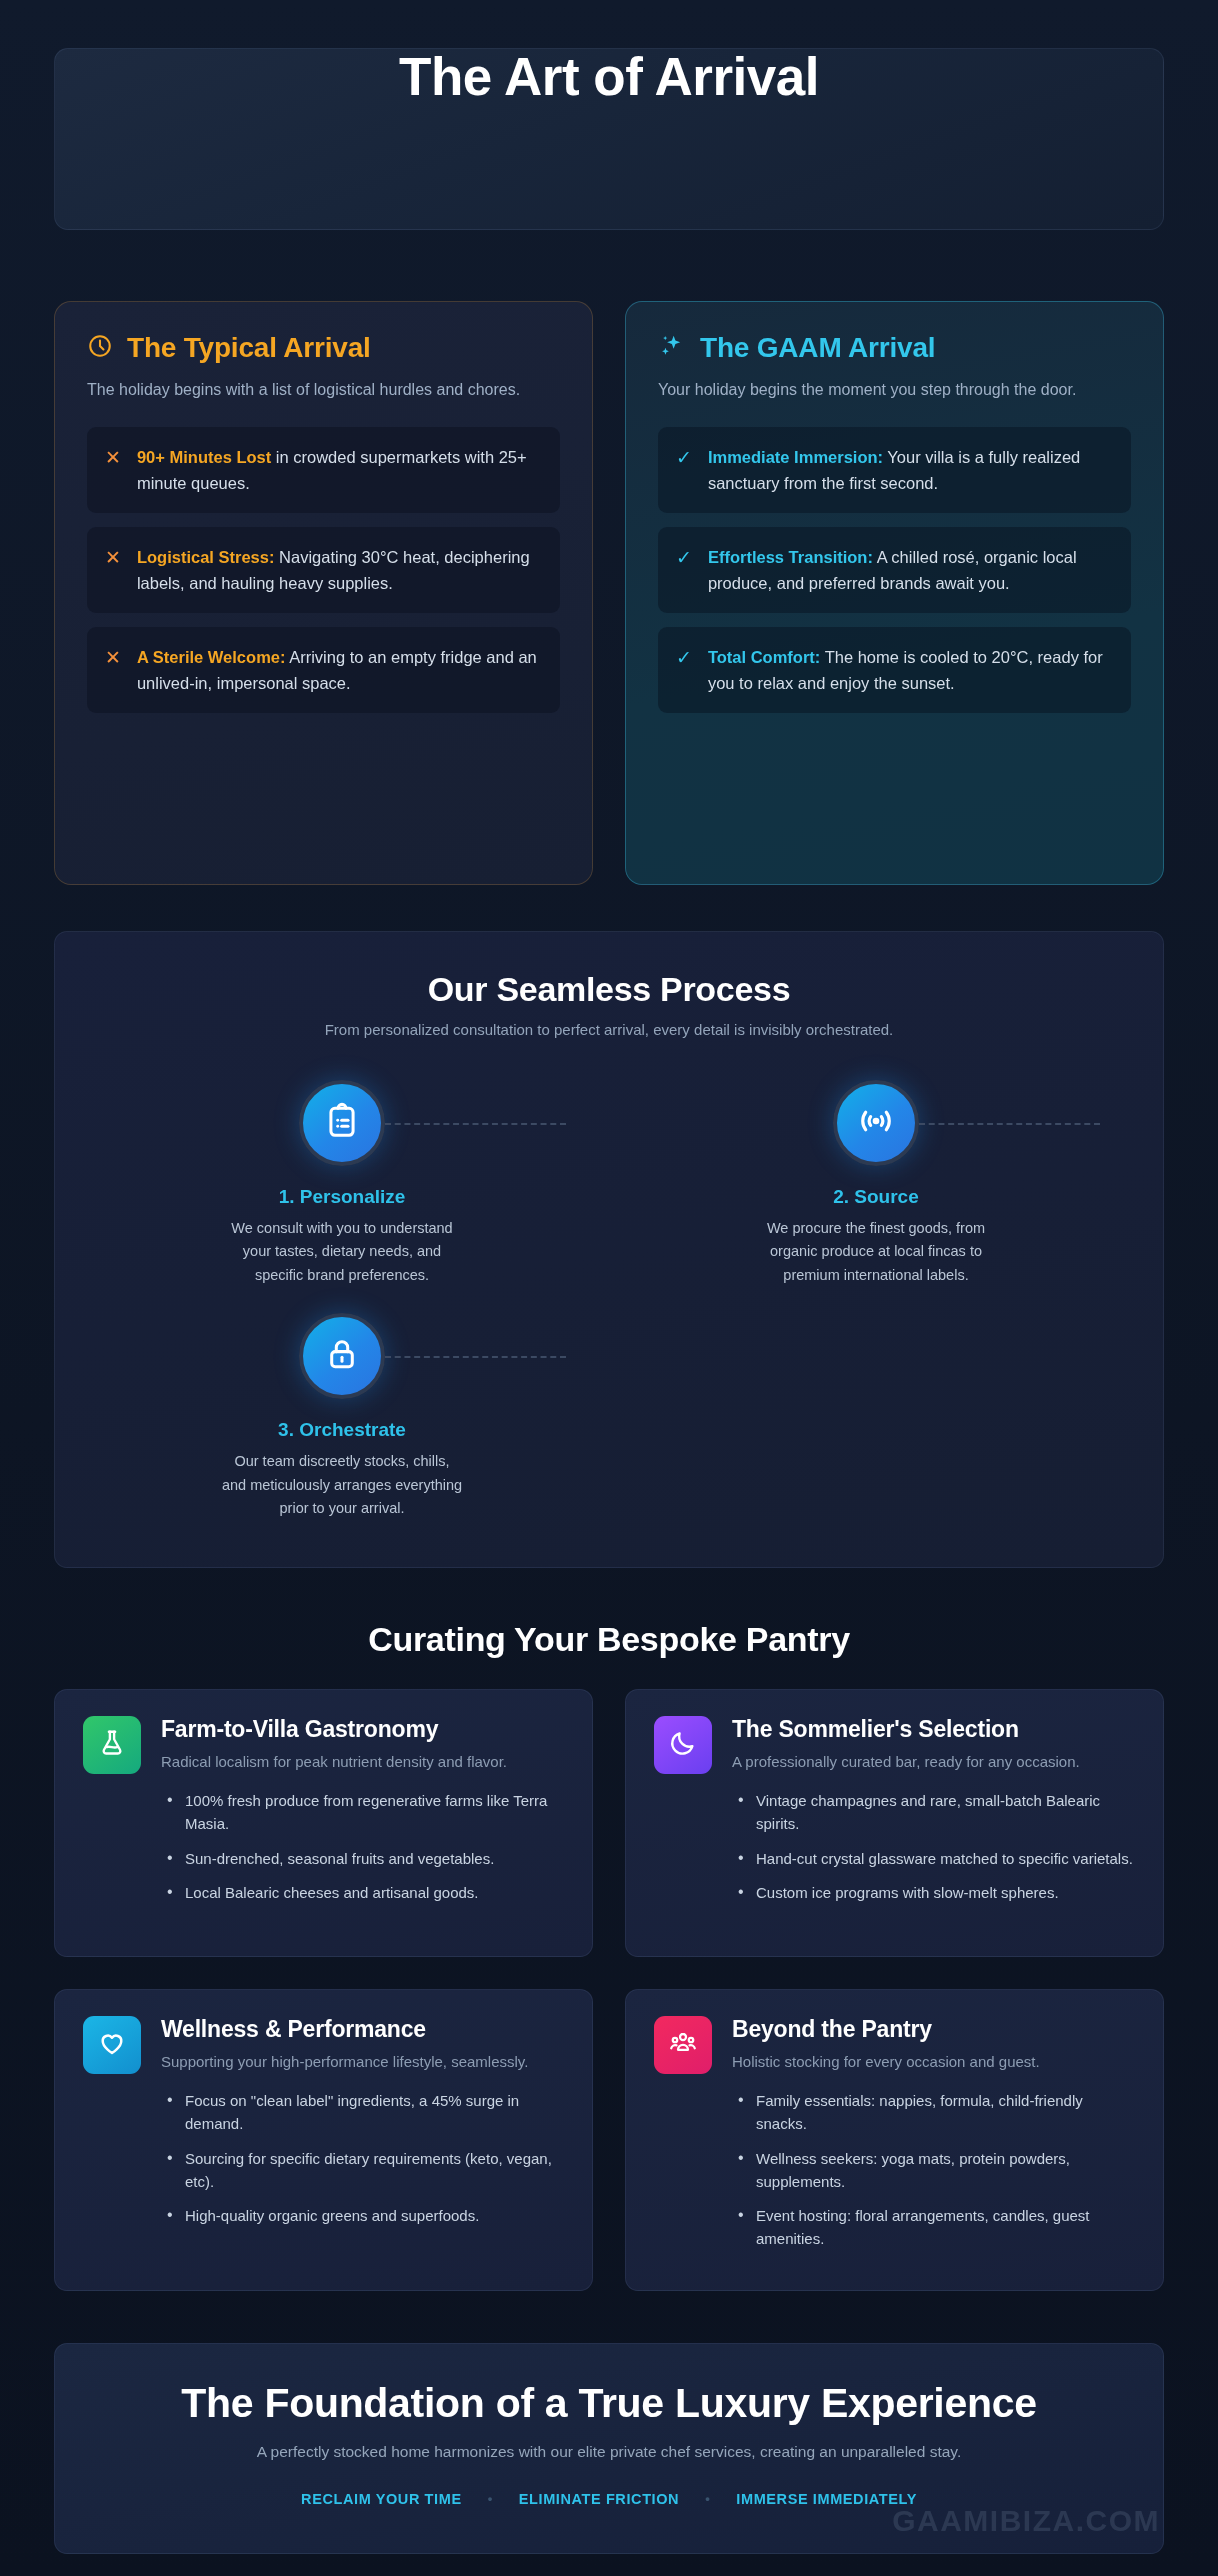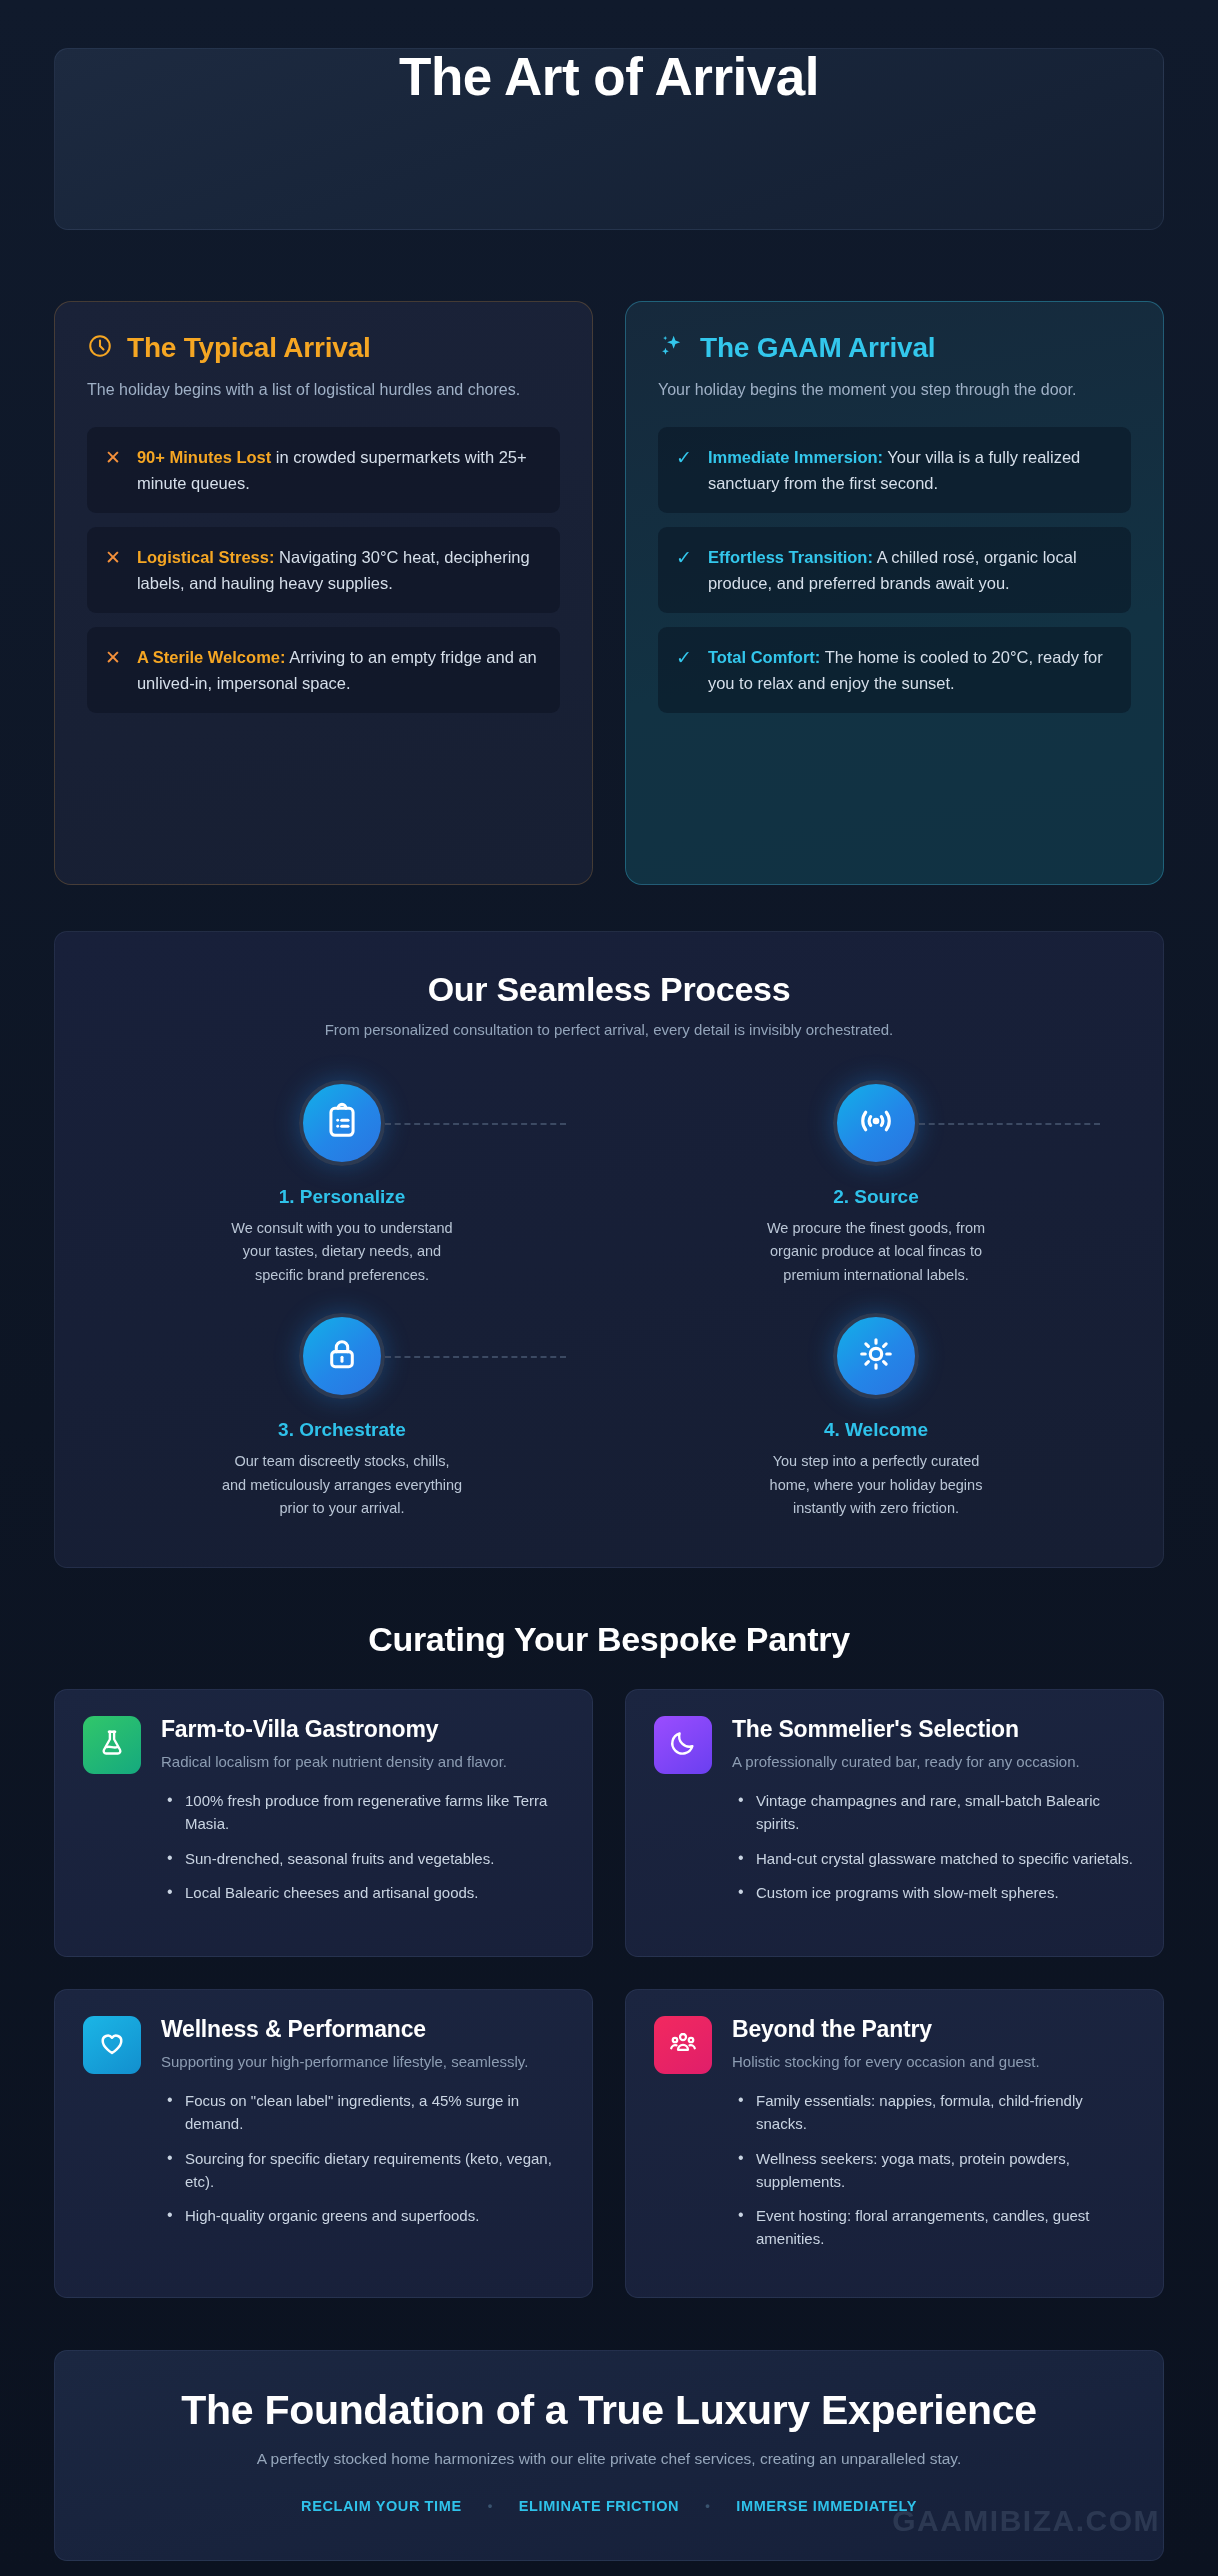--- a/index.html
+++ b/index.html
@@ -173,21 +173,21 @@
   .pantry-grid {
     margin-top: 30px;
     display: grid;
     grid-template-columns: 1fr 1fr;
     gap: 32px 32px;
   }
   .p-card {
     border-radius: 13px;
     background: linear-gradient(170deg,#1b2540 0%, #18203a 100%);
     border: 1px solid rgba(120,150,190,0.13);
-    padding: 26px 28px 35px;
+    padding: 26px 28px 28px;
     display: flex;
     gap: 20px;
     min-height: 268px;
   }
   .p-icon {
     flex: 0 0 auto;
     width: 58px; height: 58px; border-radius: 11px;
     display: flex; align-items: center; justify-content: center;
   }
   .p-icon svg { width: 30px; height: 30px; }
@@ -359,34 +359,20 @@
                 <path d="M12 14v2.6"></path>
               </svg>
             </span>
           </div>
           <div class="step-title">3. Orchestrate</div>
           <div class="step-desc">Our team discreetly stocks, chills, and meticulously arranges everything prior to your arrival.</div>
         </div>
         <div class="connector"></div>
       </div>
 
-      <div class="step">
-        <div class="step-inner">
-          <div class="step-circle">
-            <span>
-              <svg viewBox="0 0 24 24" fill="none" stroke="#fff" stroke-width="2" stroke-linecap="round">
-                <circle cx="12" cy="12" r="3.6"></circle>
-                <path d="M12 3v2.2M12 18.8V21M3 12h2.2M18.8 12H21M5.6 5.6l1.6 1.6M16.8 16.8l1.6 1.6M18.4 5.6l-1.6 1.6M7.2 16.8l-1.6 1.6"></path>
-              </svg>
-            </span>
-          </div>
-          <div class="step-title">4. Welcome</div>
-          <div class="step-desc">You step into a perfectly curated home, where your holiday begins instantly with zero friction.</div>
-        </div>
-      </div>
 
     </div>
   </div>
 
   <div class="pantry-title">Curating Your Bespoke Pantry</div>
 
   <div class="pantry-grid">
 
     <div class="p-card">
       <div class="p-icon" style="background:linear-gradient(145deg,#31c76a,#15a97e);">

